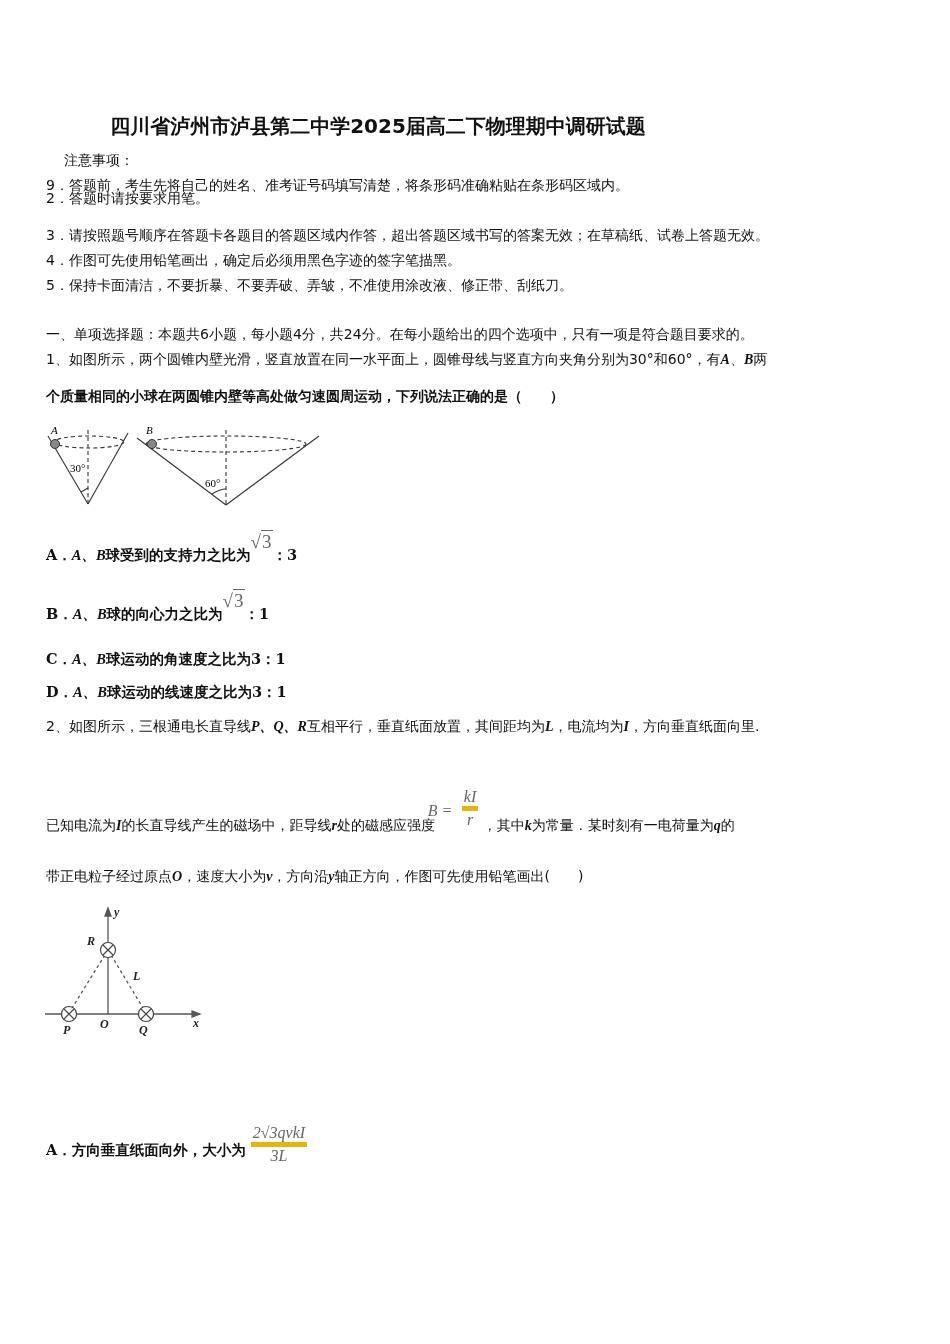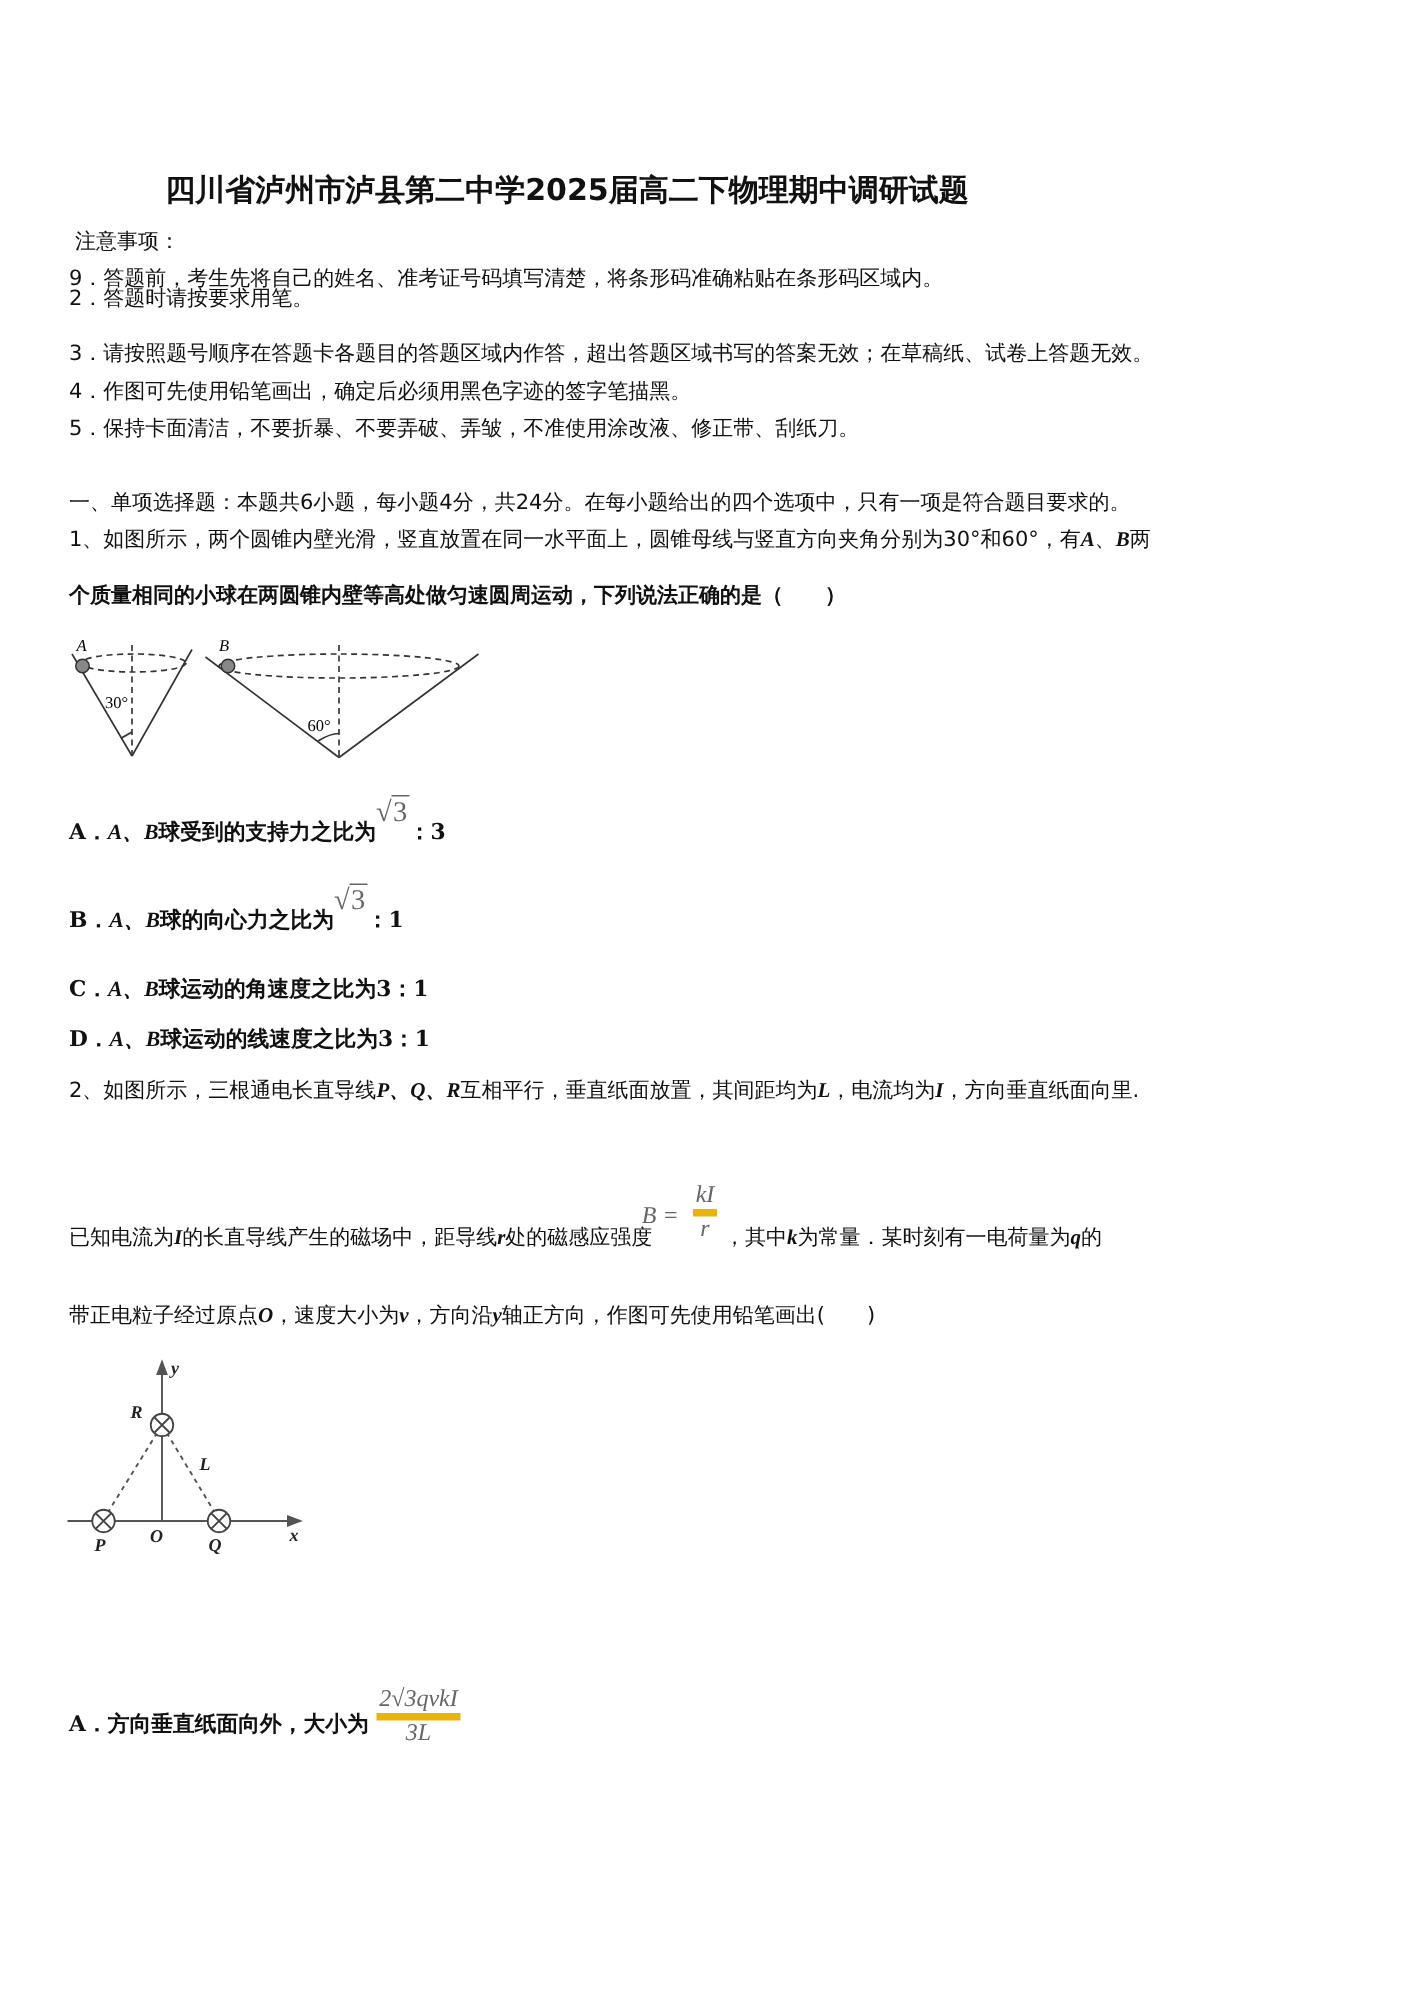--- a/index.html
+++ b/index.html
@@ -18,21 +18,21 @@
           font-style:italic; color:#666; font-weight:normal; }
   .frac .num { display:block; border-bottom:5px solid #eab308; padding:0 2px; font-size:16px; }
   .frac .den { display:block; font-size:16px; }
   svg text { font-family:"Liberation Serif", serif; }
 </style>
 </head>
 <body>
 
 <div class="abs title">四川省泸州市泸县第二中学2025届高二下物理期中调研试题</div>
 
-<div class="abs notice" style="left:50px; top:152px;">注意事项：</div>
+<div class="abs notice" style="left:64px; top:152px;">注意事项：</div>
 <div class="abs notice" style="left:46px; top:177px;">9．答题前，考生先将自己的姓名、准考证号码填写清楚，将条形码准确粘贴在条形码区域内。</div>
 <div class="abs notice" style="left:46px; top:190px;">2．答题时请按要求用笔。</div>
 <div class="abs notice" style="left:46px; top:227px;">3．请按照题号顺序在答题卡各题目的答题区域内作答，超出答题区域书写的答案无效；在草稿纸、试卷上答题无效。</div>
 <div class="abs notice" style="left:46px; top:252px;">4．作图可先使用铅笔画出，确定后必须用黑色字迹的签字笔描黑。</div>
 <div class="abs notice" style="left:46px; top:277px;">5．保持卡面清洁，不要折暴、不要弄破、弄皱，不准使用涂改液、修正带、刮纸刀。</div>
 
 <div class="abs notice" style="left:46px; top:326px;">一、单项选择题：本题共6小题，每小题4分，共24分。在每小题给出的四个选项中，只有一项是符合题目要求的。</div>
 
 <div class="abs notice" style="left:46px; top:351px;">
   <span>1、如图所示，两个圆锥内壁光滑，竖直放置在同一水平面上，圆锥母线与竖直方向夹角分别为30°和60°，有</span><span class="it">A</span><span>、</span><span class="it">B</span><span>两</span>

